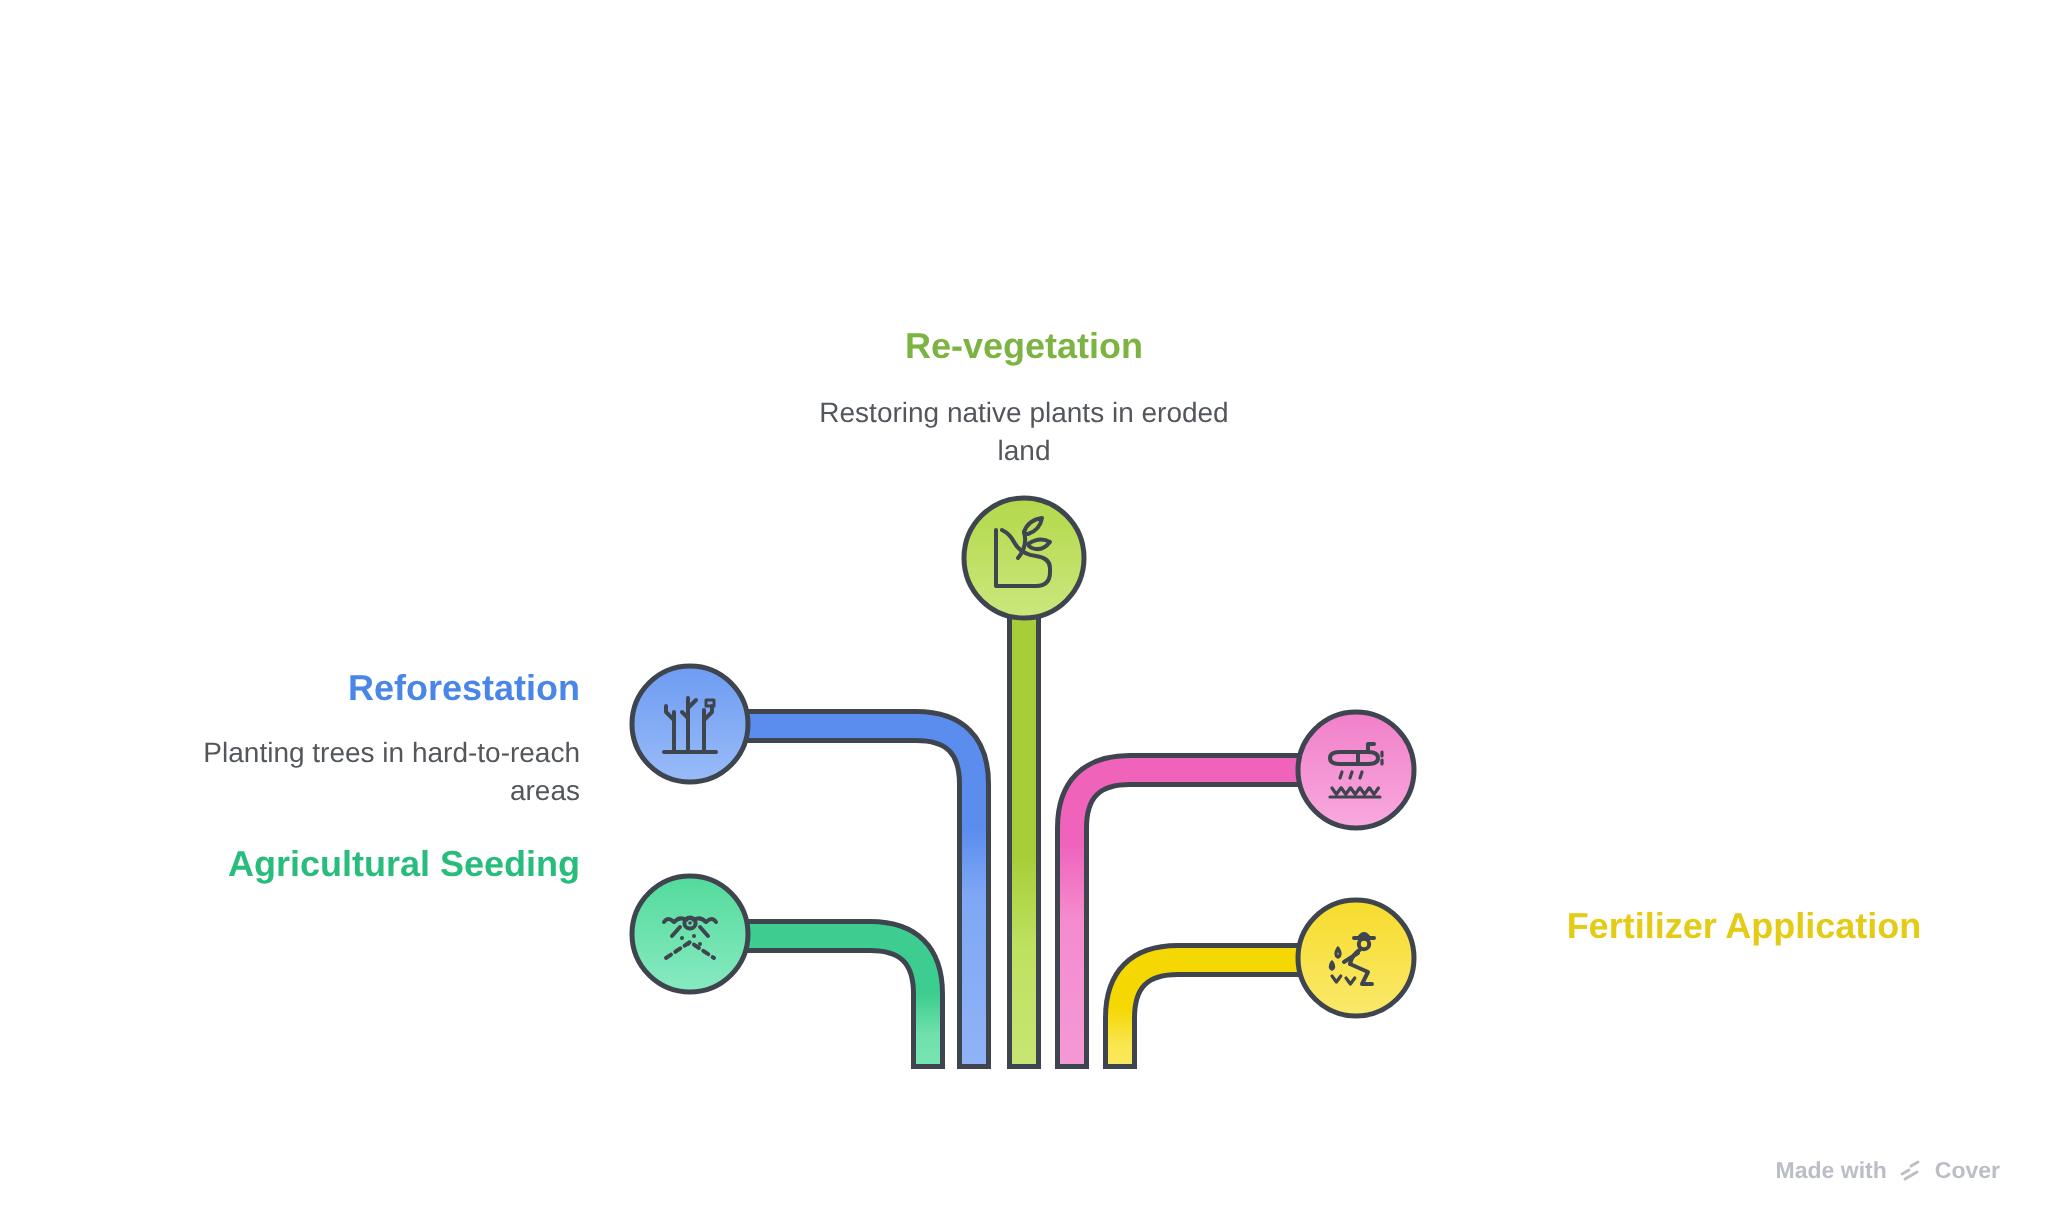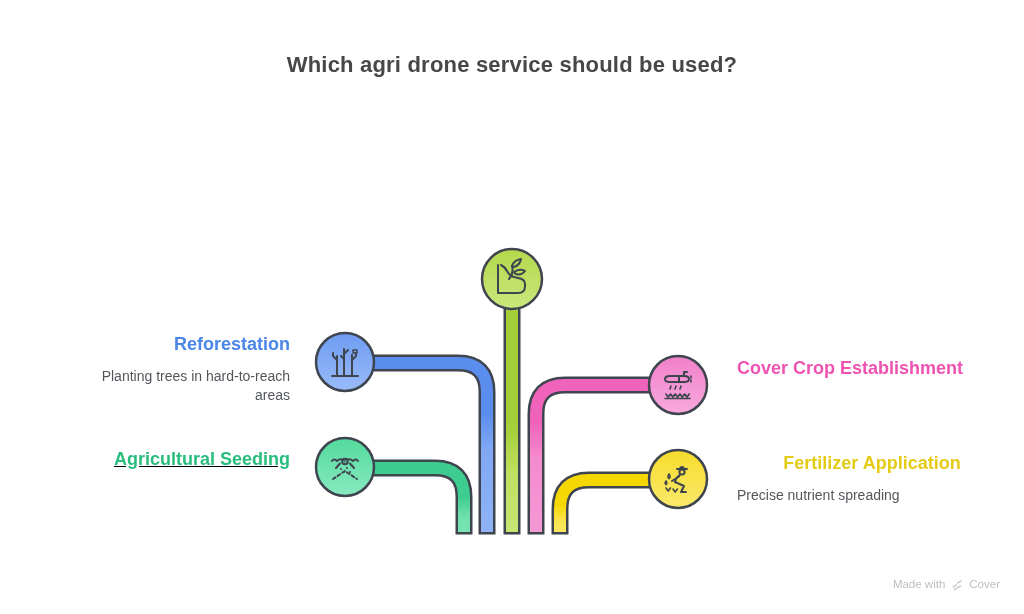--- a/index.html
+++ b/index.html
@@ -14,40 +14,39 @@
   .diagram{position:absolute;left:0;top:0;}
   .node{position:absolute;}
   .node .heading{font-size:18px;font-weight:bold;line-height:21px;}
   .node .desc{font-size:14px;line-height:18.5px;color:#53575C;margin-top:12px;}
   .node-center{left:362px;top:163px;width:300px;text-align:center;}
   .node-center .desc{width:225px;margin:13px auto 0;}
   .node-left{left:30px;width:260px;text-align:right;}
   .node-right{left:737px;width:270px;text-align:left;}
   .node-reforestation{top:334px;}
   .node-reforestation .desc{width:215px;margin-left:auto;}
-  .node-agricultural{top:449px;text-decoration:underline;}
+  .node-agricultural{top:422px;}
   .node-agricultural .desc{width:228px;margin-left:auto;}
   .node-covercrop{top:358px;}
   .node-fertilizer{top:453px;}
   .accent-lime{color:#7CB342;}
   .accent-blue{color:#4A86E8;}
   .accent-green{color:#29BD7D;}
   .accent-pink{color:#F052B1;}
   .accent-yellow{color:#E4CB16;text-align:center;}
   .watermark{
-    position:absolute;right:24px;top:578px;display:flex;align-items:flex-start;gap:5px;
-    font-size:11.5px;color:#BBBEC4;
+    position:absolute;right:24px;top:578px;display:flex;align-items:flex-end;gap:5px;
+    font-size:11.5px;color:#BBBEC4;font-weight:bold;
   }
 </style>
 </head>
 <body>
 
 <div class="canvas">
 
-  <h1 class="title">Which agri drone service should be used?</h1>
 
   <svg class="diagram" width="1024" height="614" viewBox="0 0 1024 614" xmlns="http://www.w3.org/2000/svg">
     <defs>
       <linearGradient id="pLime" gradientUnits="userSpaceOnUse" x1="0" y1="300" x2="0" y2="533">
         <stop offset="0" stop-color="#A6CE39"></stop>
           <stop offset="0.55" stop-color="#A6CE39"></stop>
         <stop offset="0.75" stop-color="#BFE161"></stop>
           <stop offset="1" stop-color="#C7E573"></stop>
       </linearGradient>
       <linearGradient id="pBlue" gradientUnits="userSpaceOnUse" x1="0" y1="363" x2="0" y2="533">
@@ -166,37 +165,39 @@
         <path d="M2.5,-4.5 Q-2,-2 -3,3"></path>
         <path d="M1,-2.5 L-6,2"></path>
         <path d="M-3,3 L6,7 L3,13 M3,13 H8"></path>
         <path d="M-9,-5 Q-6.9,-1.6 -9,-0.4 Q-11.1,-1.6 -9,-5 Z" stroke-width="1.6"></path>
         <path d="M-12,2 Q-10.4,4.6 -12,5.6 Q-13.6,4.6 -12,2 Z" stroke-width="1.6"></path>
         <path d="M-12,9 l2.2,3 2.2,-3 M-5,10 l2.2,3 2.2,-3" stroke-width="1.6"></path>
       </g>
     </g>
   </svg>
 
+  <div class="node node-center">
+    <div class="heading accent-lime">Re-vegetation</div>
+    <div class="desc">Restoring native plants in eroded land</div>
+  </div>
 
   <div class="node node-left node-reforestation">
     <div class="heading accent-blue">Reforestation</div>
     <div class="desc">Planting trees in hard-to-reach areas</div>
   </div>
 
   <div class="node node-left node-agricultural">
     <div class="heading accent-green">Agricultural Seeding</div>
   </div>
 
   <div class="node node-right node-covercrop">
-    <div class="heading accent-pink">Cover Crop Establishment</div>
   </div>
 
   <div class="node node-right node-fertilizer">
     <div class="heading accent-yellow">Fertilizer Application</div>
-    <div class="desc">Precise nutrient spreading</div>
   </div>
 
   <div class="watermark">
     <span>Made with</span>
     <svg width="14" height="14" viewBox="0 0 14 14">
       <path d="M3,9 L6.5,7 M4.5,11.5 L10.5,8 M7.5,5 L11,3" fill="none" stroke="#BBBEC4" stroke-width="1.4" stroke-linecap="round"></path>
     </svg>
     <span>Cover</span>
   </div>
 

